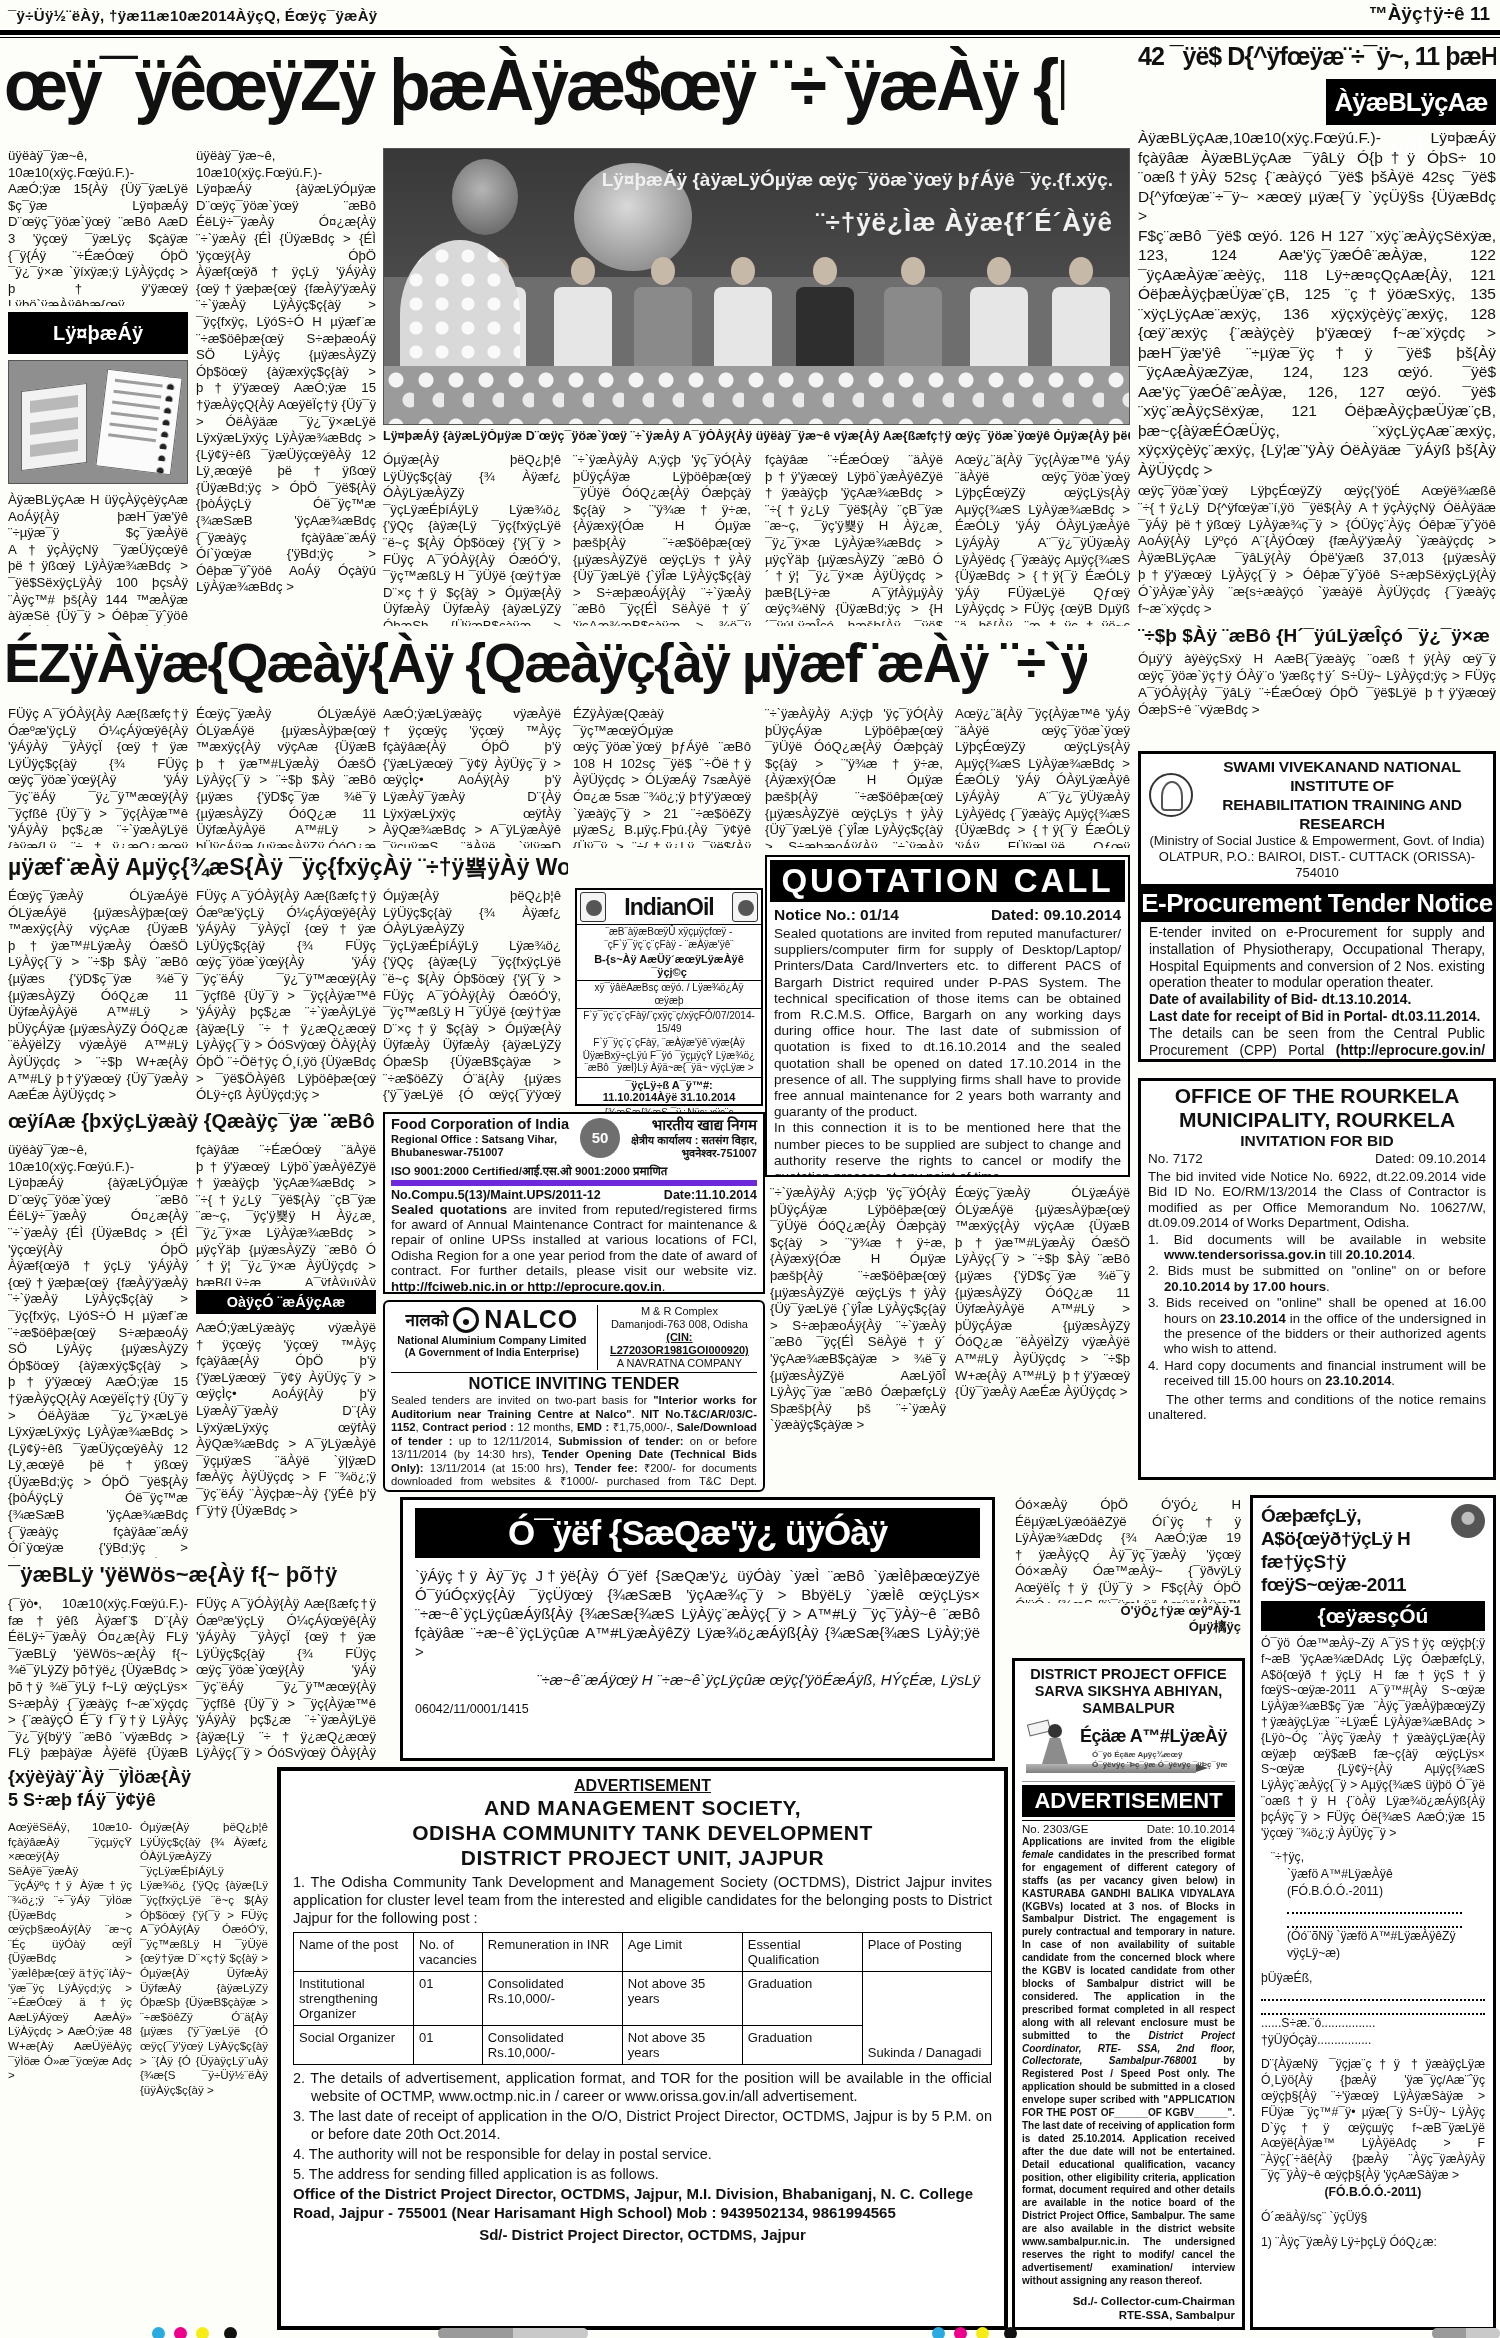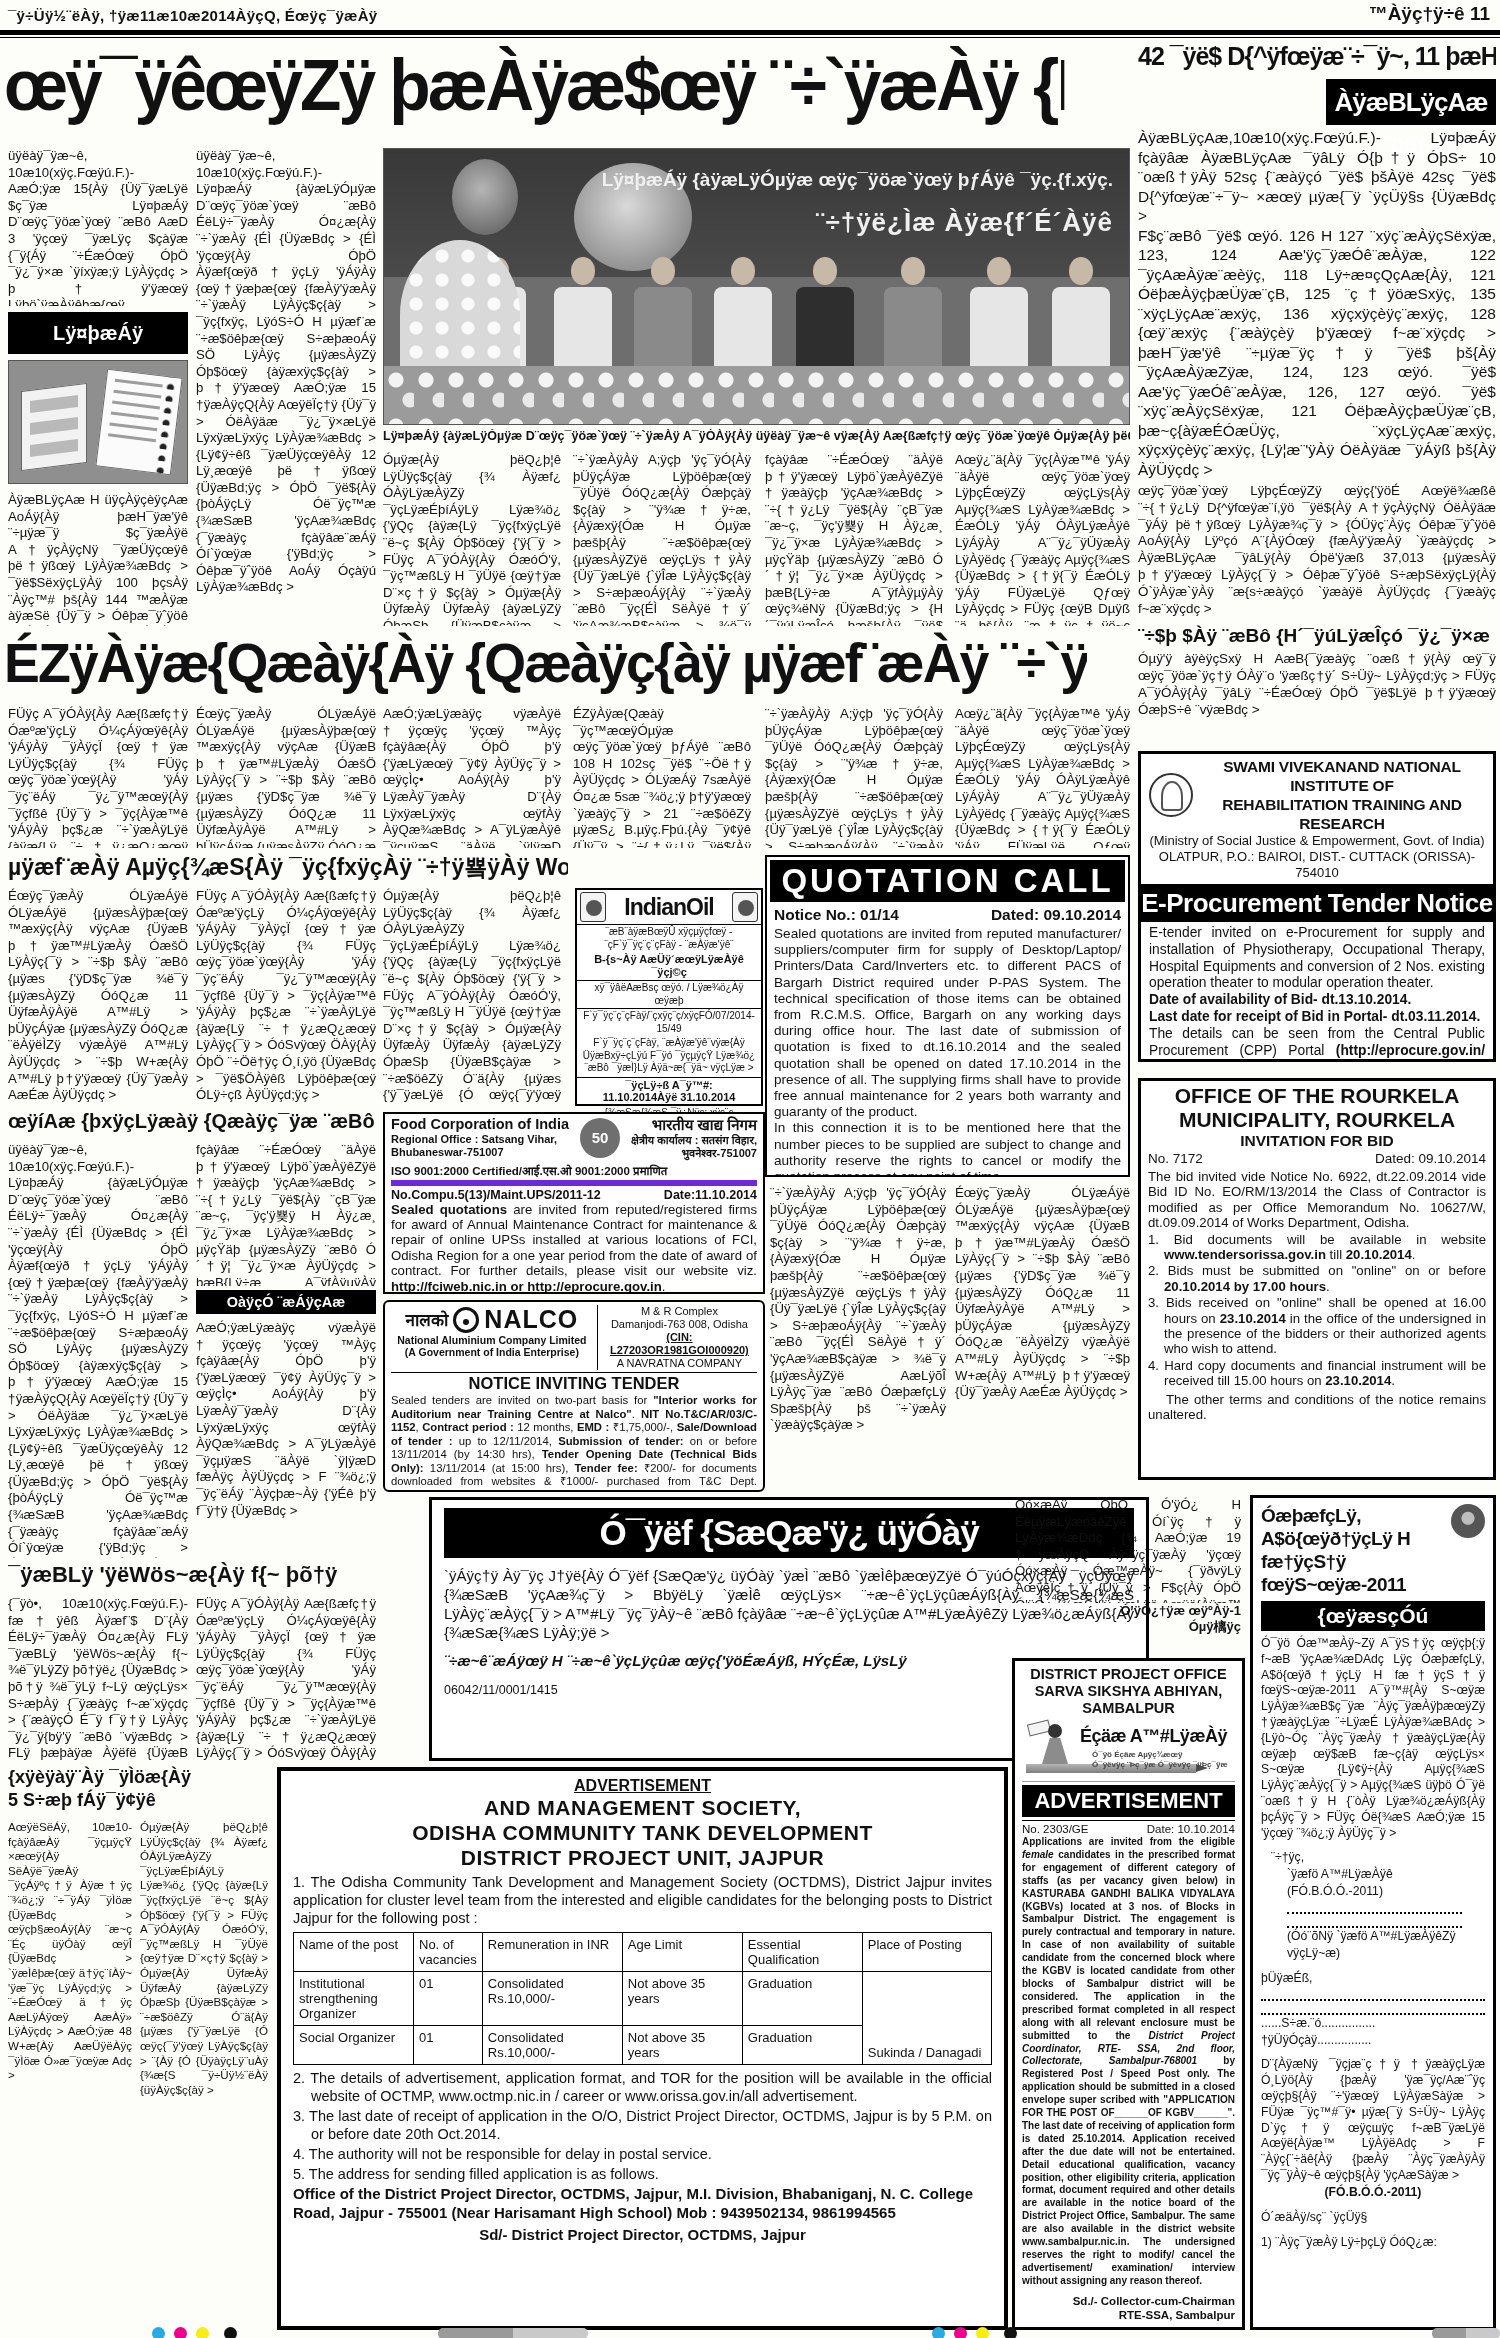--- a/index.html
+++ b/index.html
@@ -146,25 +146,25 @@
   .nal-sub { font-size:10.5px; font-weight:bold; line-height:12px; }
   .nal-right { flex:1; text-align:center; font-size:11px; line-height:13px; padding-left:4px; }
   .nal-cin { font-weight:bold; text-decoration:underline; }
   .nal-title { text-align:center; font-size:16.5px; font-weight:bold; padding:1px 0; }
   .nal-body { font-size:11.3px; line-height:13.5px; text-align:justify; }
 
   .rm1 { left:770px; top:1185px; width:176px; height:305px; }
   .rm2 { left:955px; top:1185px; width:175px; height:305px; }
 
   
-  .midnote { left:429px; top:1497px; width:720px; height:264px; border:3px solid #000; background:#fff; padding:8px 12px; overflow:hidden; }
+  .midnote { left:400px; top:1497px; width:595px; height:264px; border:3px solid #000; background:#fff; padding:8px 12px; overflow:hidden; }
   .mid-bar { height:50px; background:#000; color:#fff; font-size:35px; font-weight:bold; text-align:center; line-height:50px;
              letter-spacing:-1px; margin-bottom:8px; }
   .mid-body { font-size:15px; line-height:19px; text-align:justify; }
-  .mid-org { text-align:left; font-size:15px; font-weight:bold; font-style:italic; margin-top:10px; }
+  .mid-org { text-align:right; font-size:15px; font-weight:normal; font-style:italic; margin-top:10px; }
   .mid-ref { font-size:12.5px; margin-top:14px; }
 
   .rm3 { left:1015px; top:1497px; width:226px; height:156px; overflow:hidden; }
   .rm3 .tcol { height:106px; }
   .rm3-sig { text-align:right; font-size:13px; line-height:16px; font-weight:bold; }
 
   
   .oct { left:277px; top:1767px; width:731px; height:563px; border:4px solid #000; background:#fff; padding:6px 12px; overflow:hidden; }
   .oct-adv { text-align:center; font-size:16px; font-weight:bold; text-decoration:underline; }
   .oct-t { text-align:center; font-size:21px; font-weight:bold; line-height:25px; letter-spacing:.5px; }

